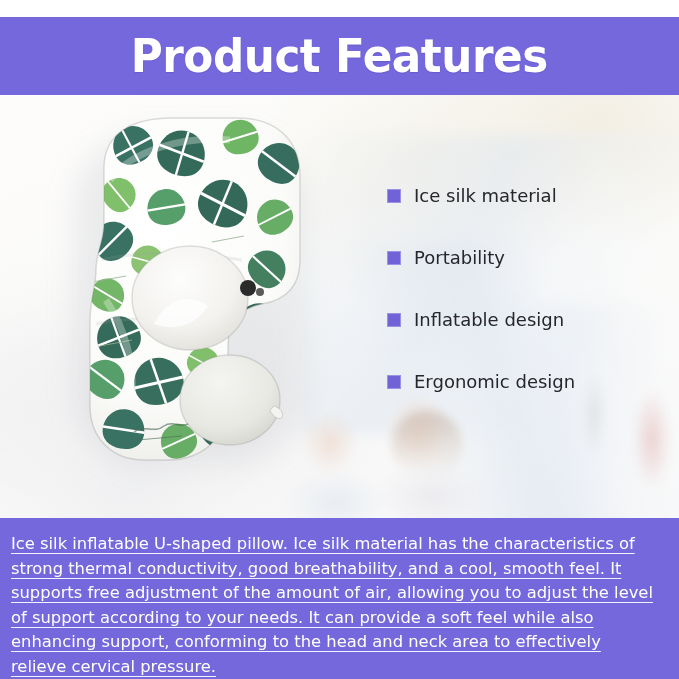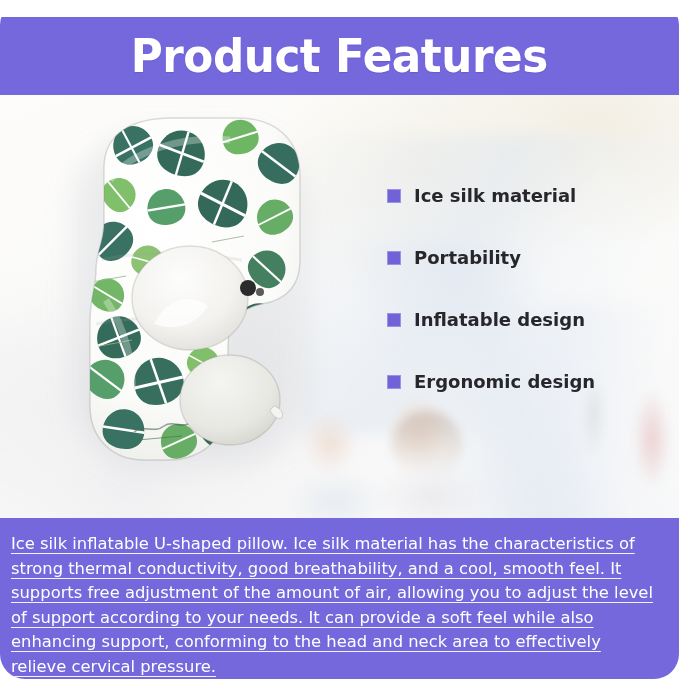--- a/index.html
+++ b/index.html
@@ -9,21 +9,20 @@
   }
   body {
     font-family: "DejaVu Sans", sans-serif;
   }
   #infographic {
     position: relative;
     width: 679px;
     height: 679px;
     overflow: hidden;
     background: #ffffff;
-    border-radius: 25px;
   }
 
   
   .header-banner {
     position: absolute;
     left: 0;
     top: 17px;
     width: 679px;
     height: 78px;
     background: #7568dd;
@@ -173,21 +172,20 @@
     position: absolute;
     left: 387px;
     top: 90px;
     width: 280px;
   }
   .feature-item {
     display: flex;
     align-items: center;
     height: 22px;
     margin-bottom: 40px;
-    font-weight: bold;
   }
   .feature-item:last-child {
     margin-bottom: 0;
   }
   .feature-bullet {
     width: 14px;
     height: 14px;
     flex: 0 0 14px;
     background: #7162d8;
     border: 1px solid #9c92e4;

